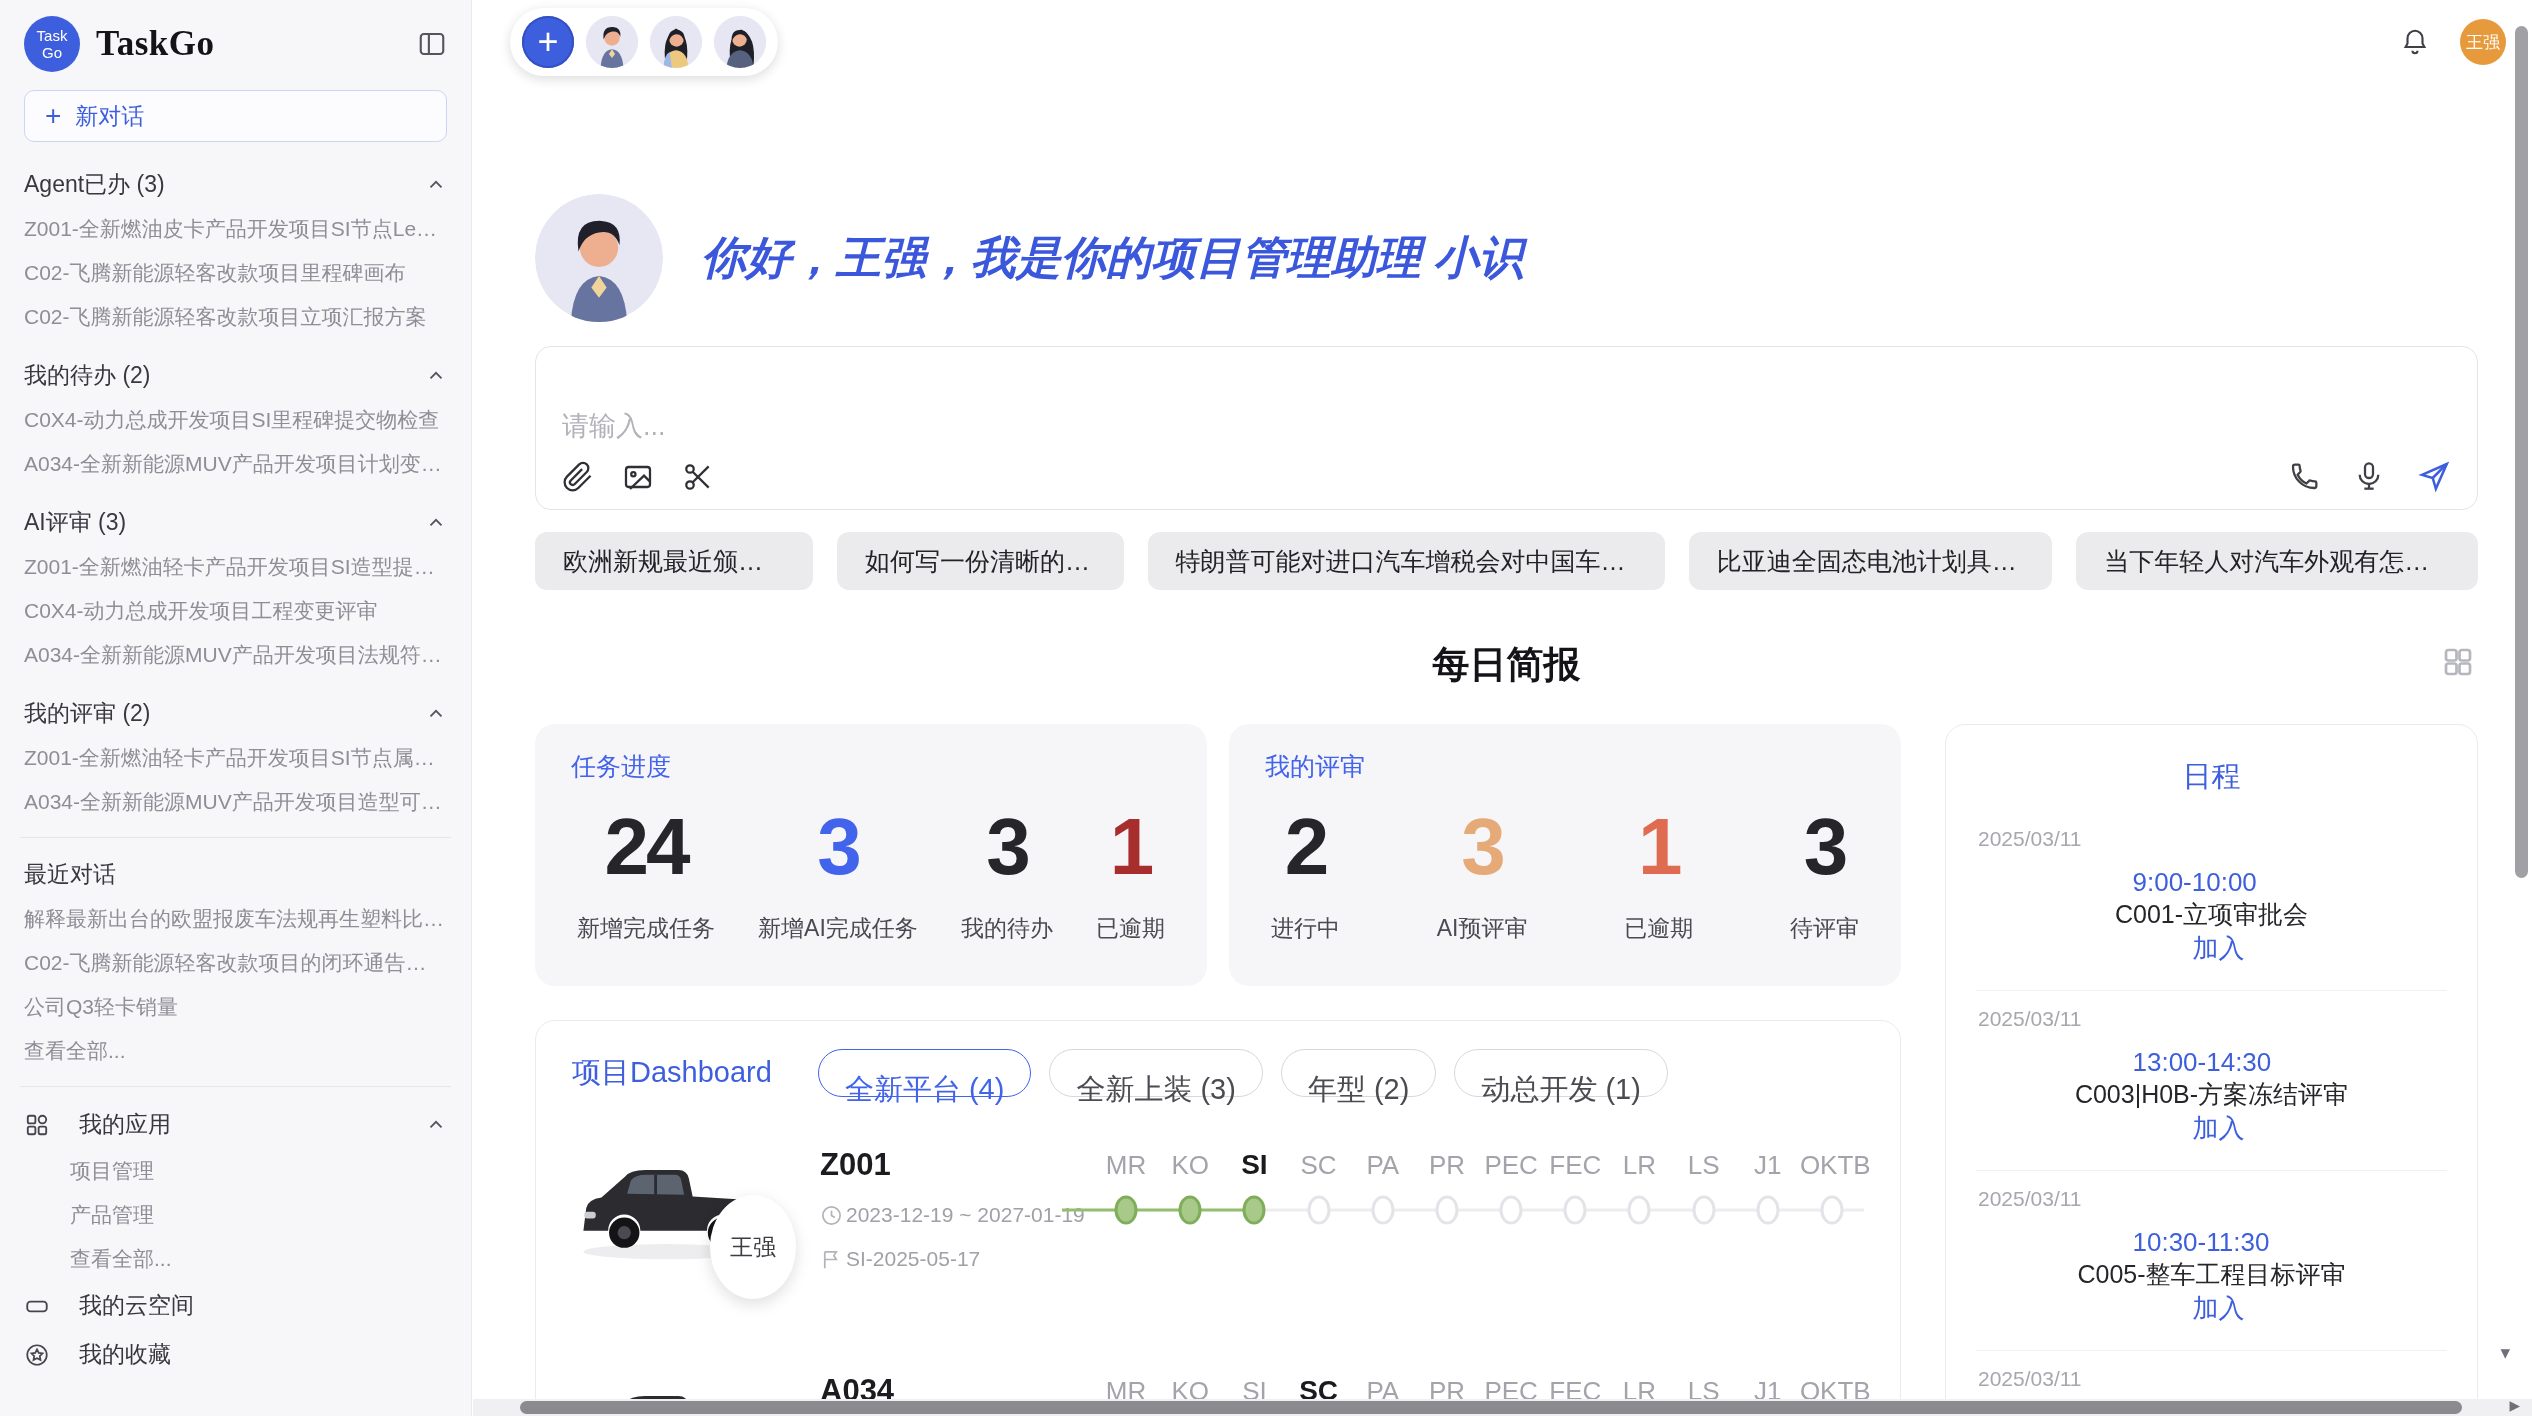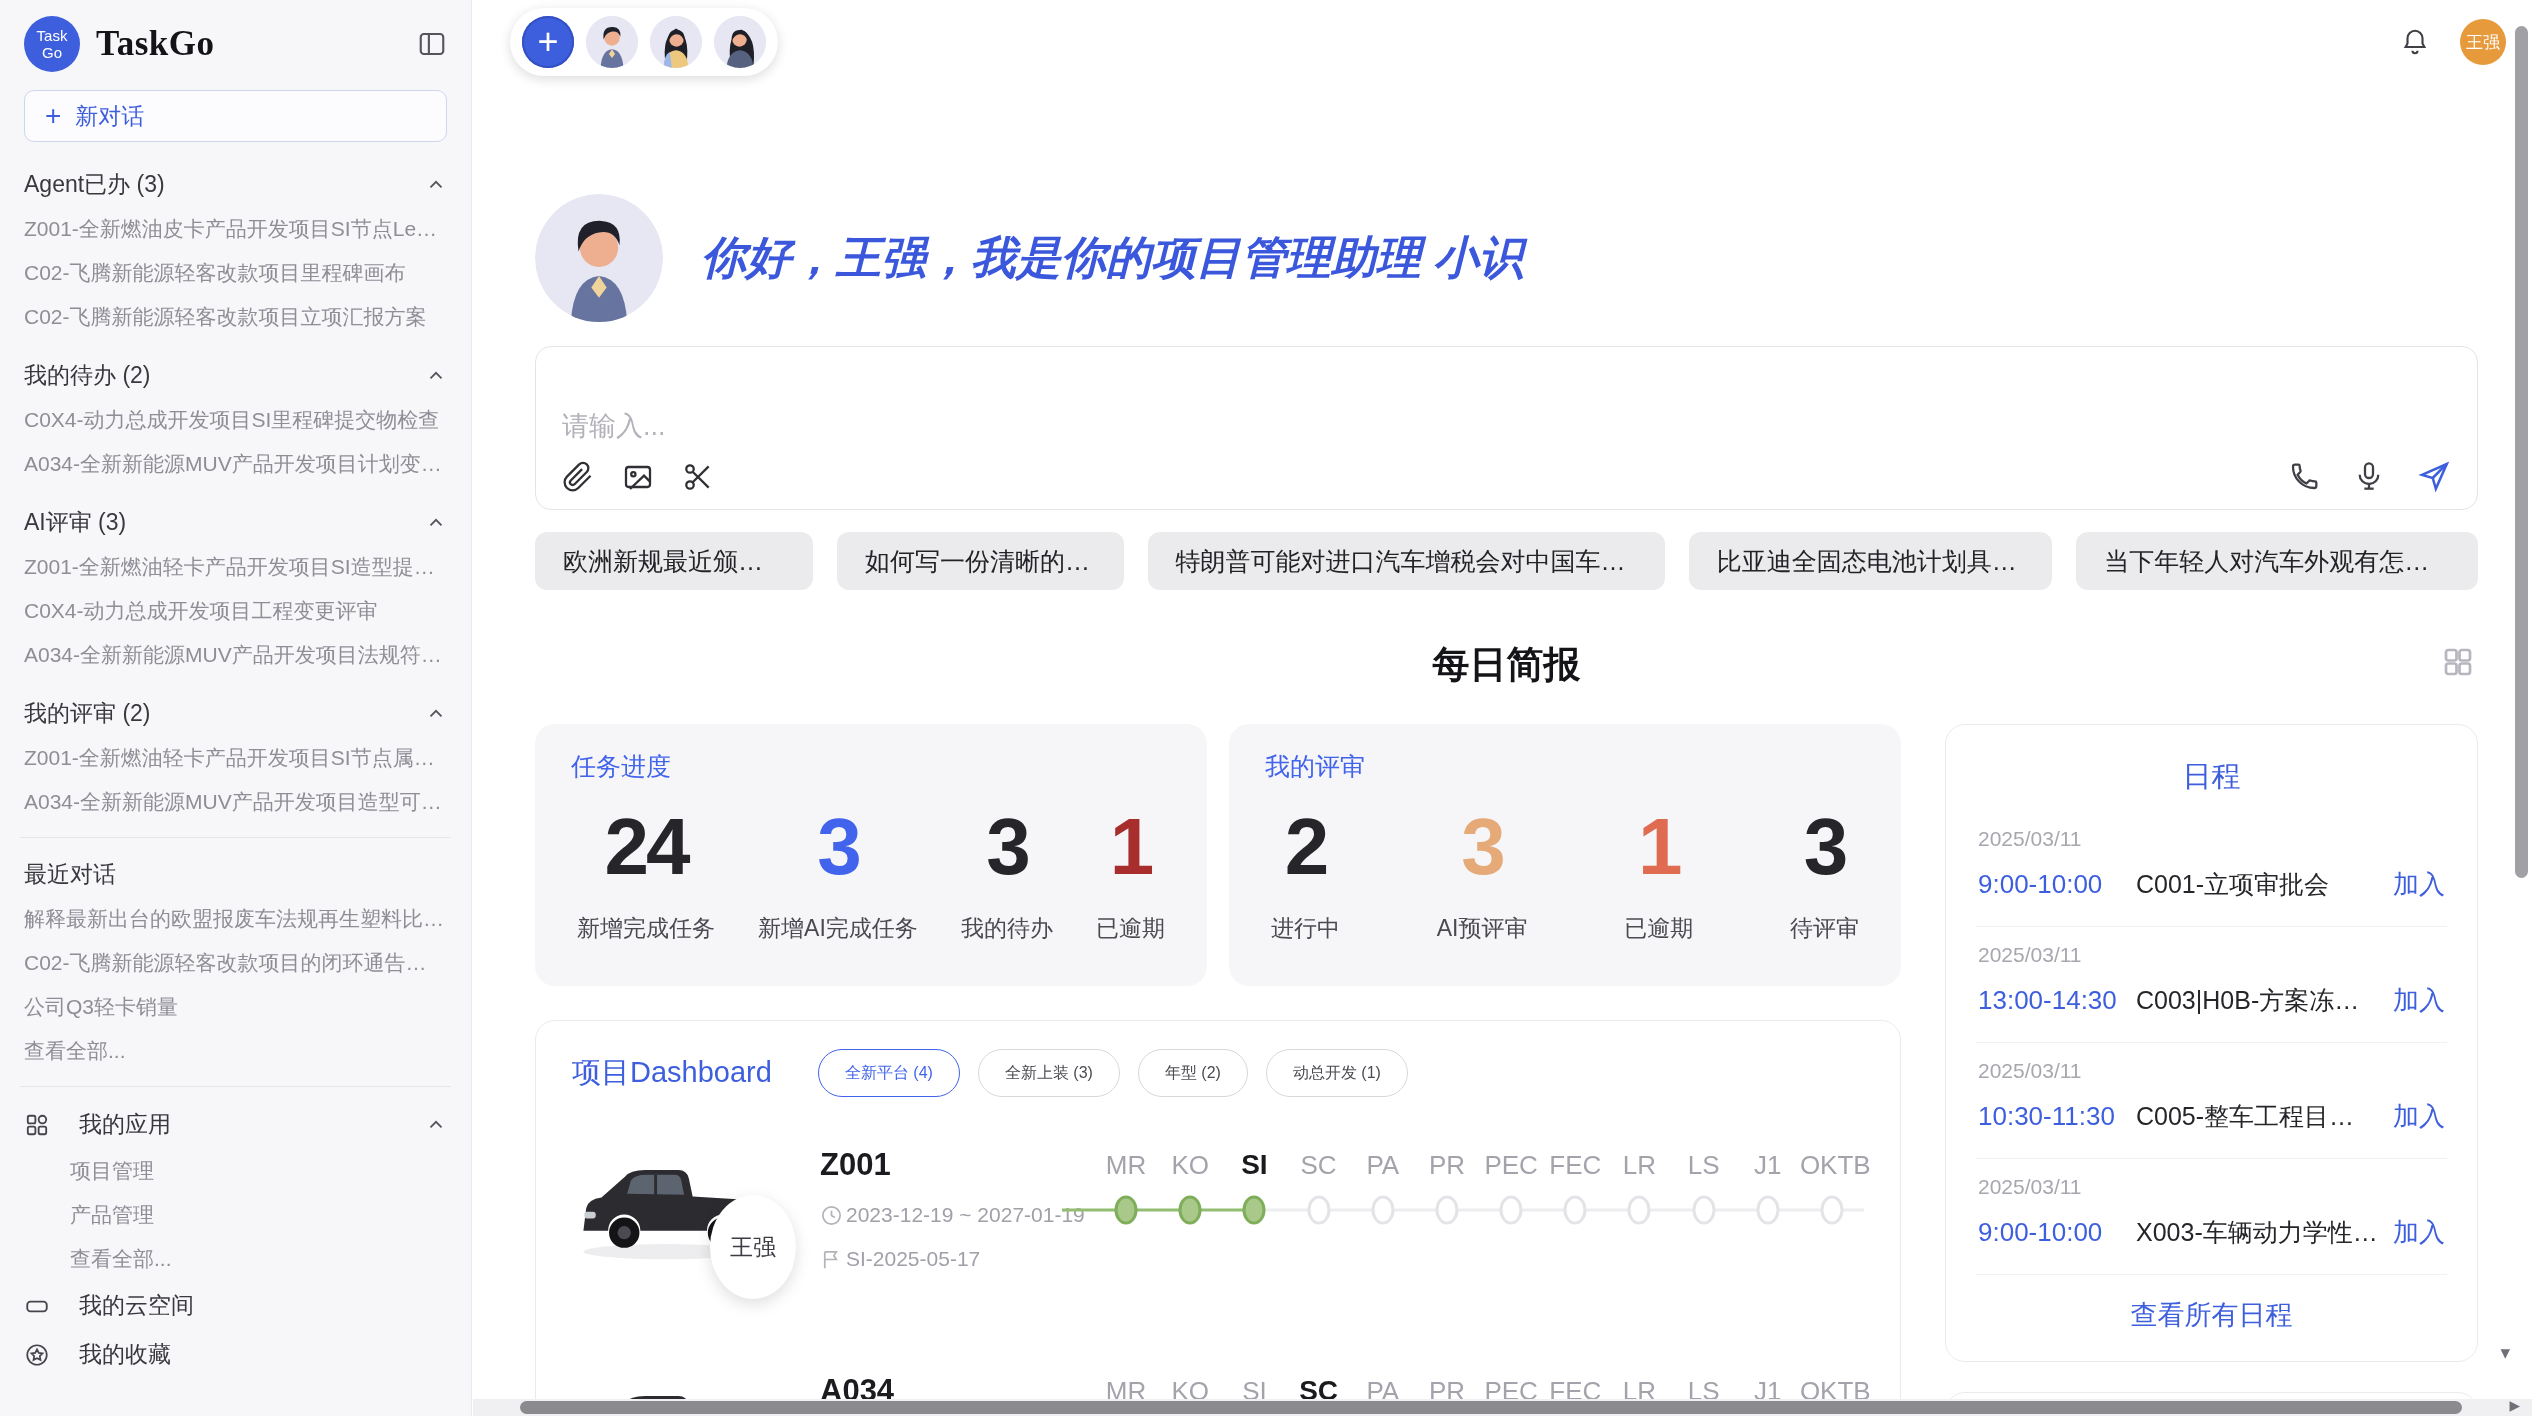--- a/index.html
+++ b/index.html
@@ -111,22 +111,22 @@
   .stat-label { font-size: 23px; color: #4a4a52; margin-top: 24px; }
 
   .dash-card {
     margin-top: 34px; background: #fff; border: 1px solid #ebebef; border-radius: 20px;
     padding: 28px 36px; height: 560px; overflow: hidden;
   }
   .dash-header { display: flex; align-items: center; gap: 46px; }
   .dash-title { color: #3e5fdd; font-size: 29px; }
   .tabs { display: flex; gap: 18px; }
   .tab {
-    height: 48px; padding: 0 26px; border-radius: 24px; border: 1px solid #d7d7dc; background: #fff;
-    color: #4b4b52; font-size: 16px; line-height: 46px; cursor: pointer; white-space: nowrap;
+    height: 48px; padding: 16px 26px; border-radius: 24px; border: 1px solid #d7d7dc; background: #fff;
+    color: #4b4b52; font-size: 29px; line-height: 46px; cursor: pointer; white-space: nowrap;
   }
   .tab.active { border-color: #4263eb; color: #4263eb; }
 
   .project-row { display: flex; align-items: flex-start; margin-top: 46px; }
   .truck-wrap { position: relative; width: 232px; height: 180px; flex: none; }
   .truck-img { width: 190px; height: 128px; }
   .owner-badge {
     position: absolute; left: 138px; top: 52px; width: 86px; height: 104px; border-radius: 50%;
     background: #fff; box-shadow: 0 5px 16px rgba(0,0,0,.13);
     display: flex; align-items: center; justify-content: center; font-size: 23px; color: #3c3c42;
@@ -152,21 +152,21 @@
   }
   .dot-done { background: #a9c98a; border-color: #7fae5b; }
   .dot-pending { background: #fff; border-color: #e3e3e8; }
 
   
   .sched-card { background: #fff; border: 1px solid #ebebef; border-radius: 20px; padding: 24px 30px 10px; }
   .sched-title { text-align: center; color: #3e5fdd; font-size: 29px; padding: 8px 0 14px; }
   .sched-item { padding: 16px 2px 24px; border-bottom: 1px solid #f1f1f4; }
   .sched-item:last-of-type { border-bottom: none; }
   .sched-date { color: #a7a7af; font-size: 21px; }
-  .sched-row { display: flex; align-items: center; margin-top: 16px; }
+  .sched-row { display: flex; align-items: center; margin-top: 16px; flex-direction: column; }
   .sched-time { color: #3e5fdd; font-size: 26px; width: 158px; flex: none; }
   .sched-name { flex: 1; color: #26262a; font-size: 25px; white-space: nowrap; overflow: hidden; text-overflow: ellipsis; }
   .sched-join { color: #3e5fdd; font-size: 26px; margin-left: 14px; cursor: pointer; text-decoration: none; }
   .sched-viewall { text-align: center; color: #3e5fdd; font-size: 27px; padding: 22px 0 18px; cursor: pointer; }
 
   .news-card {
     margin-top: 30px; background: #fff; border: 1px solid #ebebef; border-radius: 20px;
     padding: 24px; display: flex; gap: 26px; height: 160px; overflow: hidden;
   }
 

